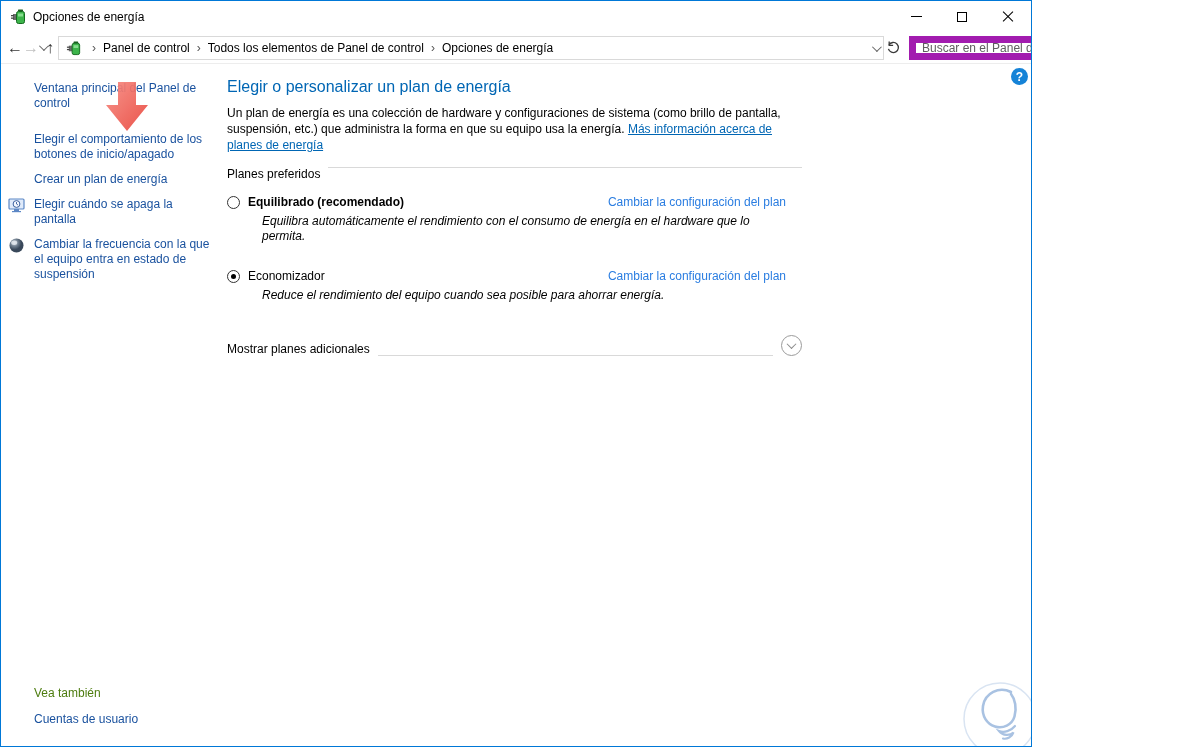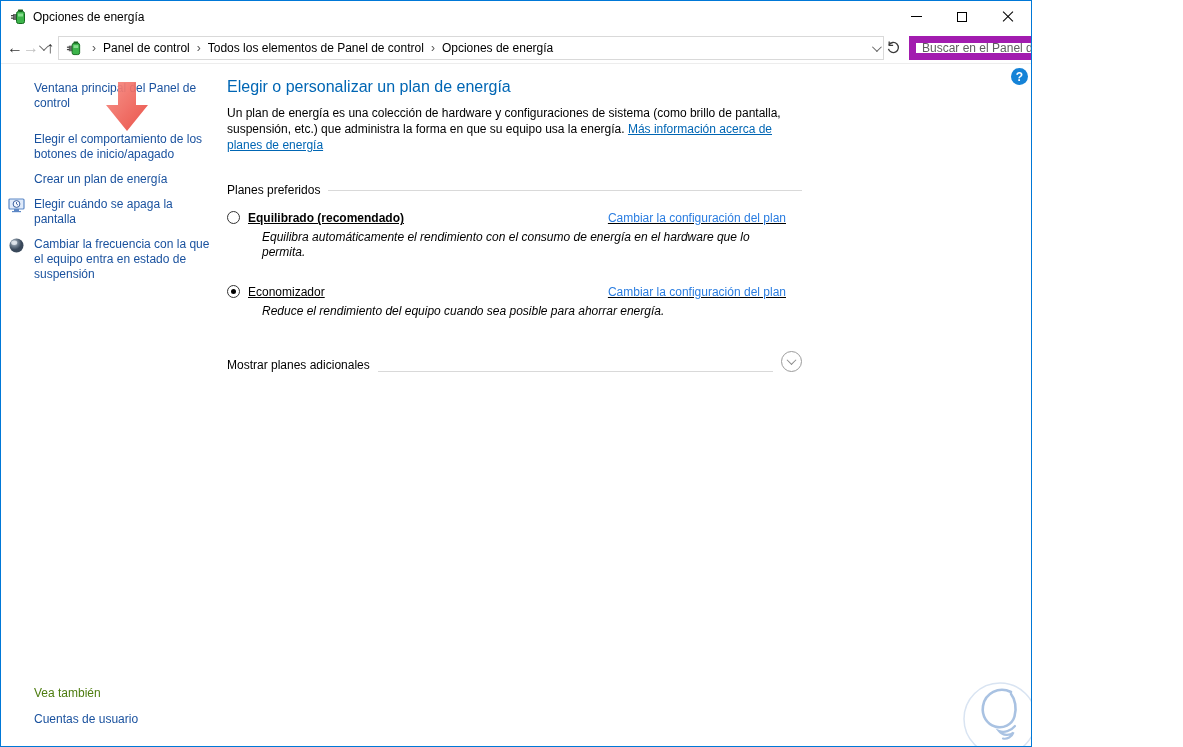--- a/index.html
+++ b/index.html
@@ -67,23 +67,23 @@
   .task-link .side-icon { position:absolute; left:7px; top:0; width:19px; height:17px; }
   .see-also { position:absolute; left:33px; top:622px; }
   .see-also .see-also-header { color:#4d7c0f; margin-bottom:12px; }
   .see-also a { color:#19519e; text-decoration:none; cursor:pointer; }
 
   
   .main { position:absolute; left:226px; top:14px; width:575px; }
   h1.page-heading { font-size:16px; font-weight:normal; color:#0066b4; }
   .intro { margin-top:9px; line-height:16px; color:#000; }
   .intro .more-link { color:#0066b4; text-decoration:underline; cursor:pointer; }
-  .group-header { display:flex; align-items:center; margin-top:30px; }
+  .group-header { display:flex; margin-top:14px; }
   .group-header .group-line { flex:1; height:1px; background:#d9d9d9; margin-left:8px; }
-  .plan-row { display:flex; align-items:flex-start; margin-top:14px; padding-right:16px;text-decoration:underline; }
+  .plan-row { display:flex; align-items:center; margin-top:14px; padding-right:16px; }
   .plan-row.second { margin-top:25px; }
   .radio { position:relative; width:13px; height:13px; border:1px solid #333; border-radius:50%; background:#fff; flex:0 0 auto; margin-right:8px; }
   .radio.selected::after { content:""; position:absolute; left:3px; top:3px; width:5px; height:5px; border-radius:50%; background:#000; }
   .plan-name { font-weight:bold; }
   .plan-name.normal { font-weight:normal; }
   .plan-action { margin-left:auto; color:#2a7de1; cursor:pointer; }
   .plan-desc { margin-left:35px; margin-top:5px; width:505px; line-height:15px;font-style:italic; }
   .additional-row { display:flex; align-items:flex-end; margin-top:32px; }
   .additional-row .add-line { flex:1; height:1px; background:#d9d9d9; margin:0 8px; }
   .round-chevron-btn { width:21px; height:21px; border:1px solid #9b9b9b; border-radius:50%; display:flex; align-items:center; justify-content:center; }

